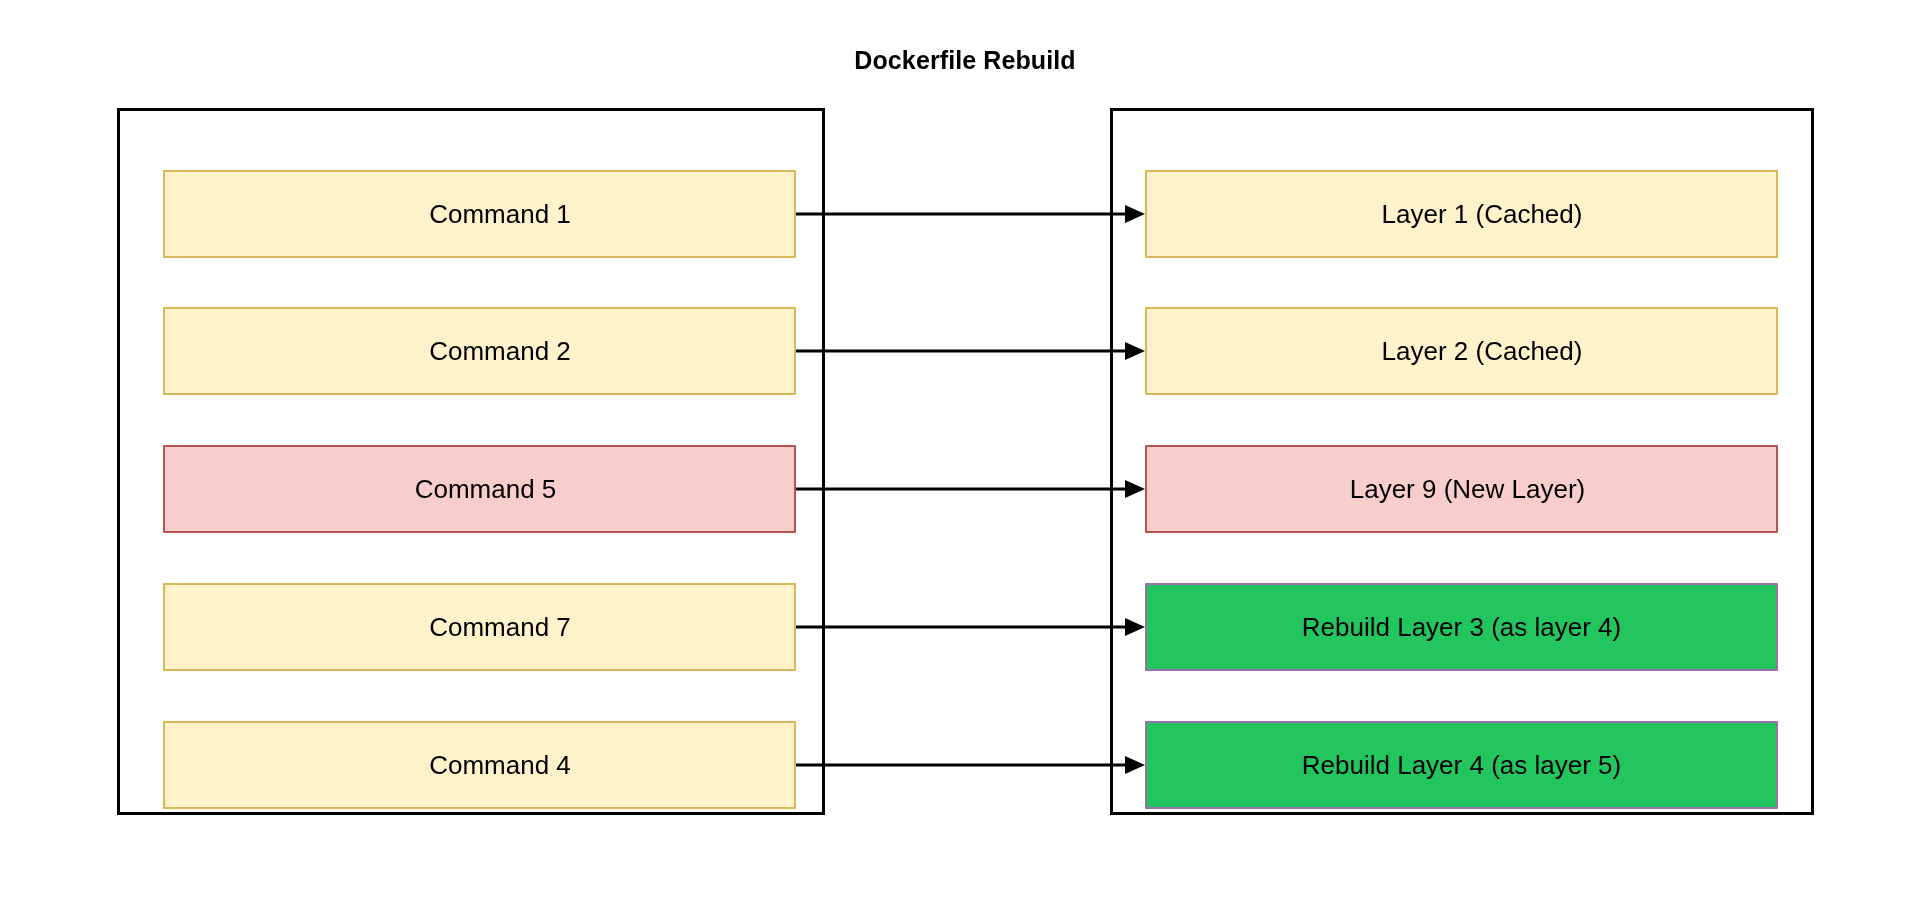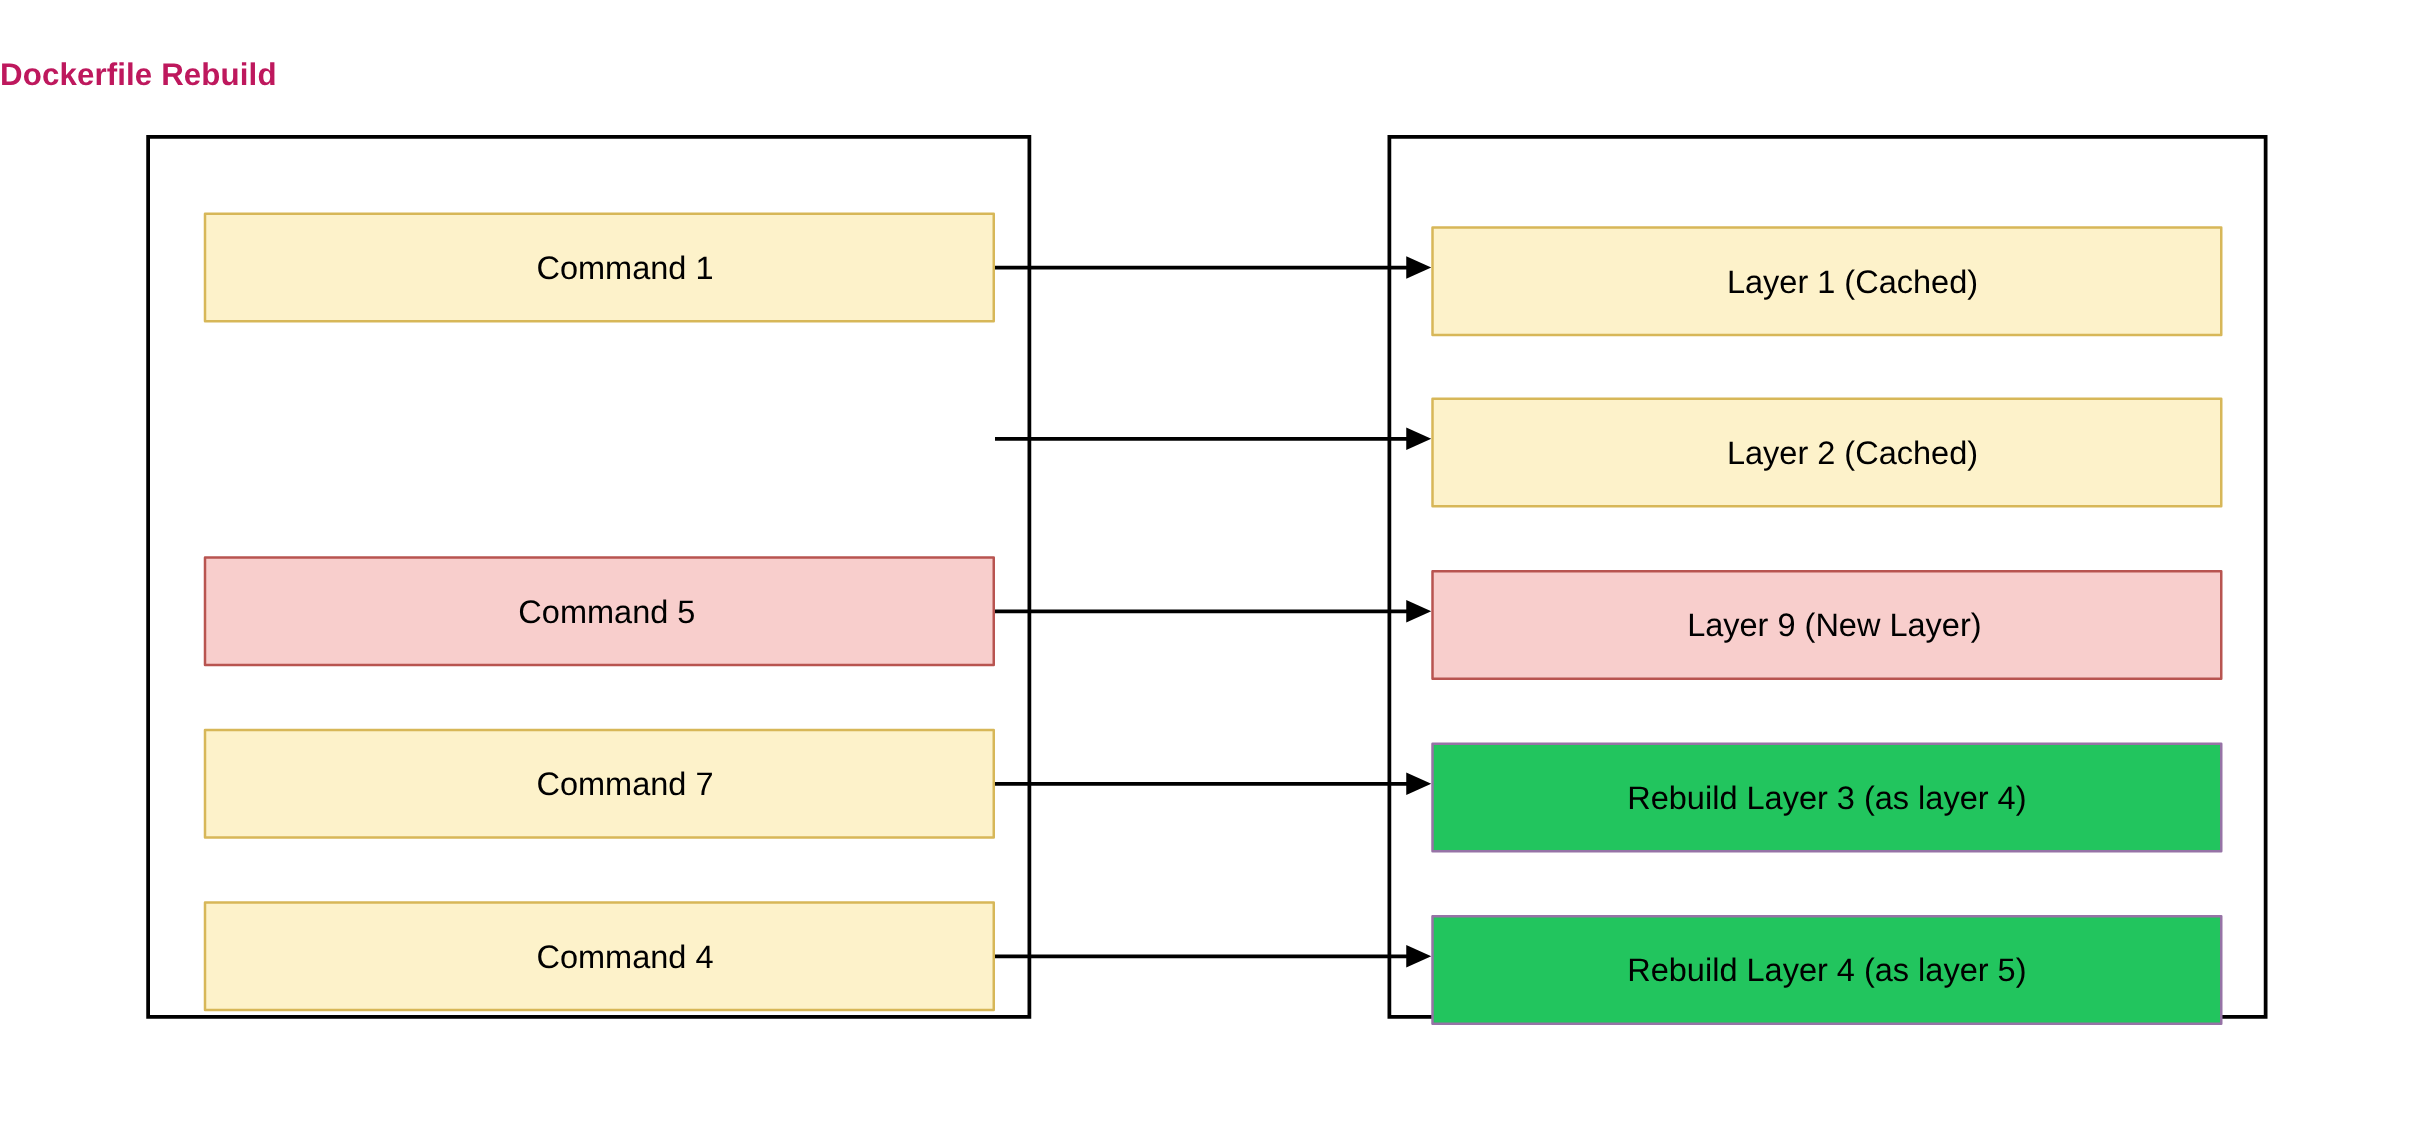--- a/index.html
+++ b/index.html
@@ -23,25 +23,25 @@
     width: 1930px;
     height: 908px;
   }
 
   
   #diagram-title {
     position: absolute;
     left: 0;
     top: 46px;
     width: 1930px;
-    text-align: left;
+    text-align: center;
     font-size: 25px;
     font-weight: bold;
     letter-spacing: 0.1px;
-    color: #be185d;
+    color: #000000;
   }
 
   
   .subgraph {
     position: absolute;
     box-sizing: border-box;
     border: 3px solid #000000;
     background: #ffffff;
   }
   #subgraph-commands {
@@ -81,21 +81,20 @@
   .cmd-node {
     left: 163px;
     width: 633px;
     height: 88px;
   }
   
   .layer-node {
     left: 1145px;
     width: 633px;
     height: 88px;
-    margin-top: 11px;
   }
 
   .row-1 { top: 170px; }
   .row-2 { top: 307px; }
   .row-3 { top: 445px; }
   .row-4 { top: 583px; }
   .row-5 { top: 721px; }
 
   
   #edge-layer {
@@ -145,20 +144,21 @@
       <line class="edge-line" x1="796" y1="627" x2="1130" y2="627"></line>
       <polygon class="edge-head" points="1145,627 1125,618 1125,636"></polygon>
     </g>
     <g>
       <line class="edge-line" x1="796" y1="765" x2="1130" y2="765"></line>
       <polygon class="edge-head" points="1145,765 1125,756 1125,774"></polygon>
     </g>
   </svg>
 
   <div class="node yellow cmd-node row-1">Command 1</div>
+  <div class="node yellow cmd-node row-2">Command 2</div>
   <div class="node red cmd-node row-3">Command 5</div>
   <div class="node yellow cmd-node row-4">Command 7</div>
   <div class="node yellow cmd-node row-5">Command 4</div>
 
   <div class="node yellow layer-node row-1">Layer 1 (Cached)</div>
   <div class="node yellow layer-node row-2">Layer 2 (Cached)</div>
   <div class="node red layer-node row-3">Layer 9 (New Layer)</div>
   <div class="node purple layer-node row-4">Rebuild Layer 3 (as layer 4)</div>
   <div class="node purple layer-node row-5">Rebuild Layer 4 (as layer 5)</div>
 

